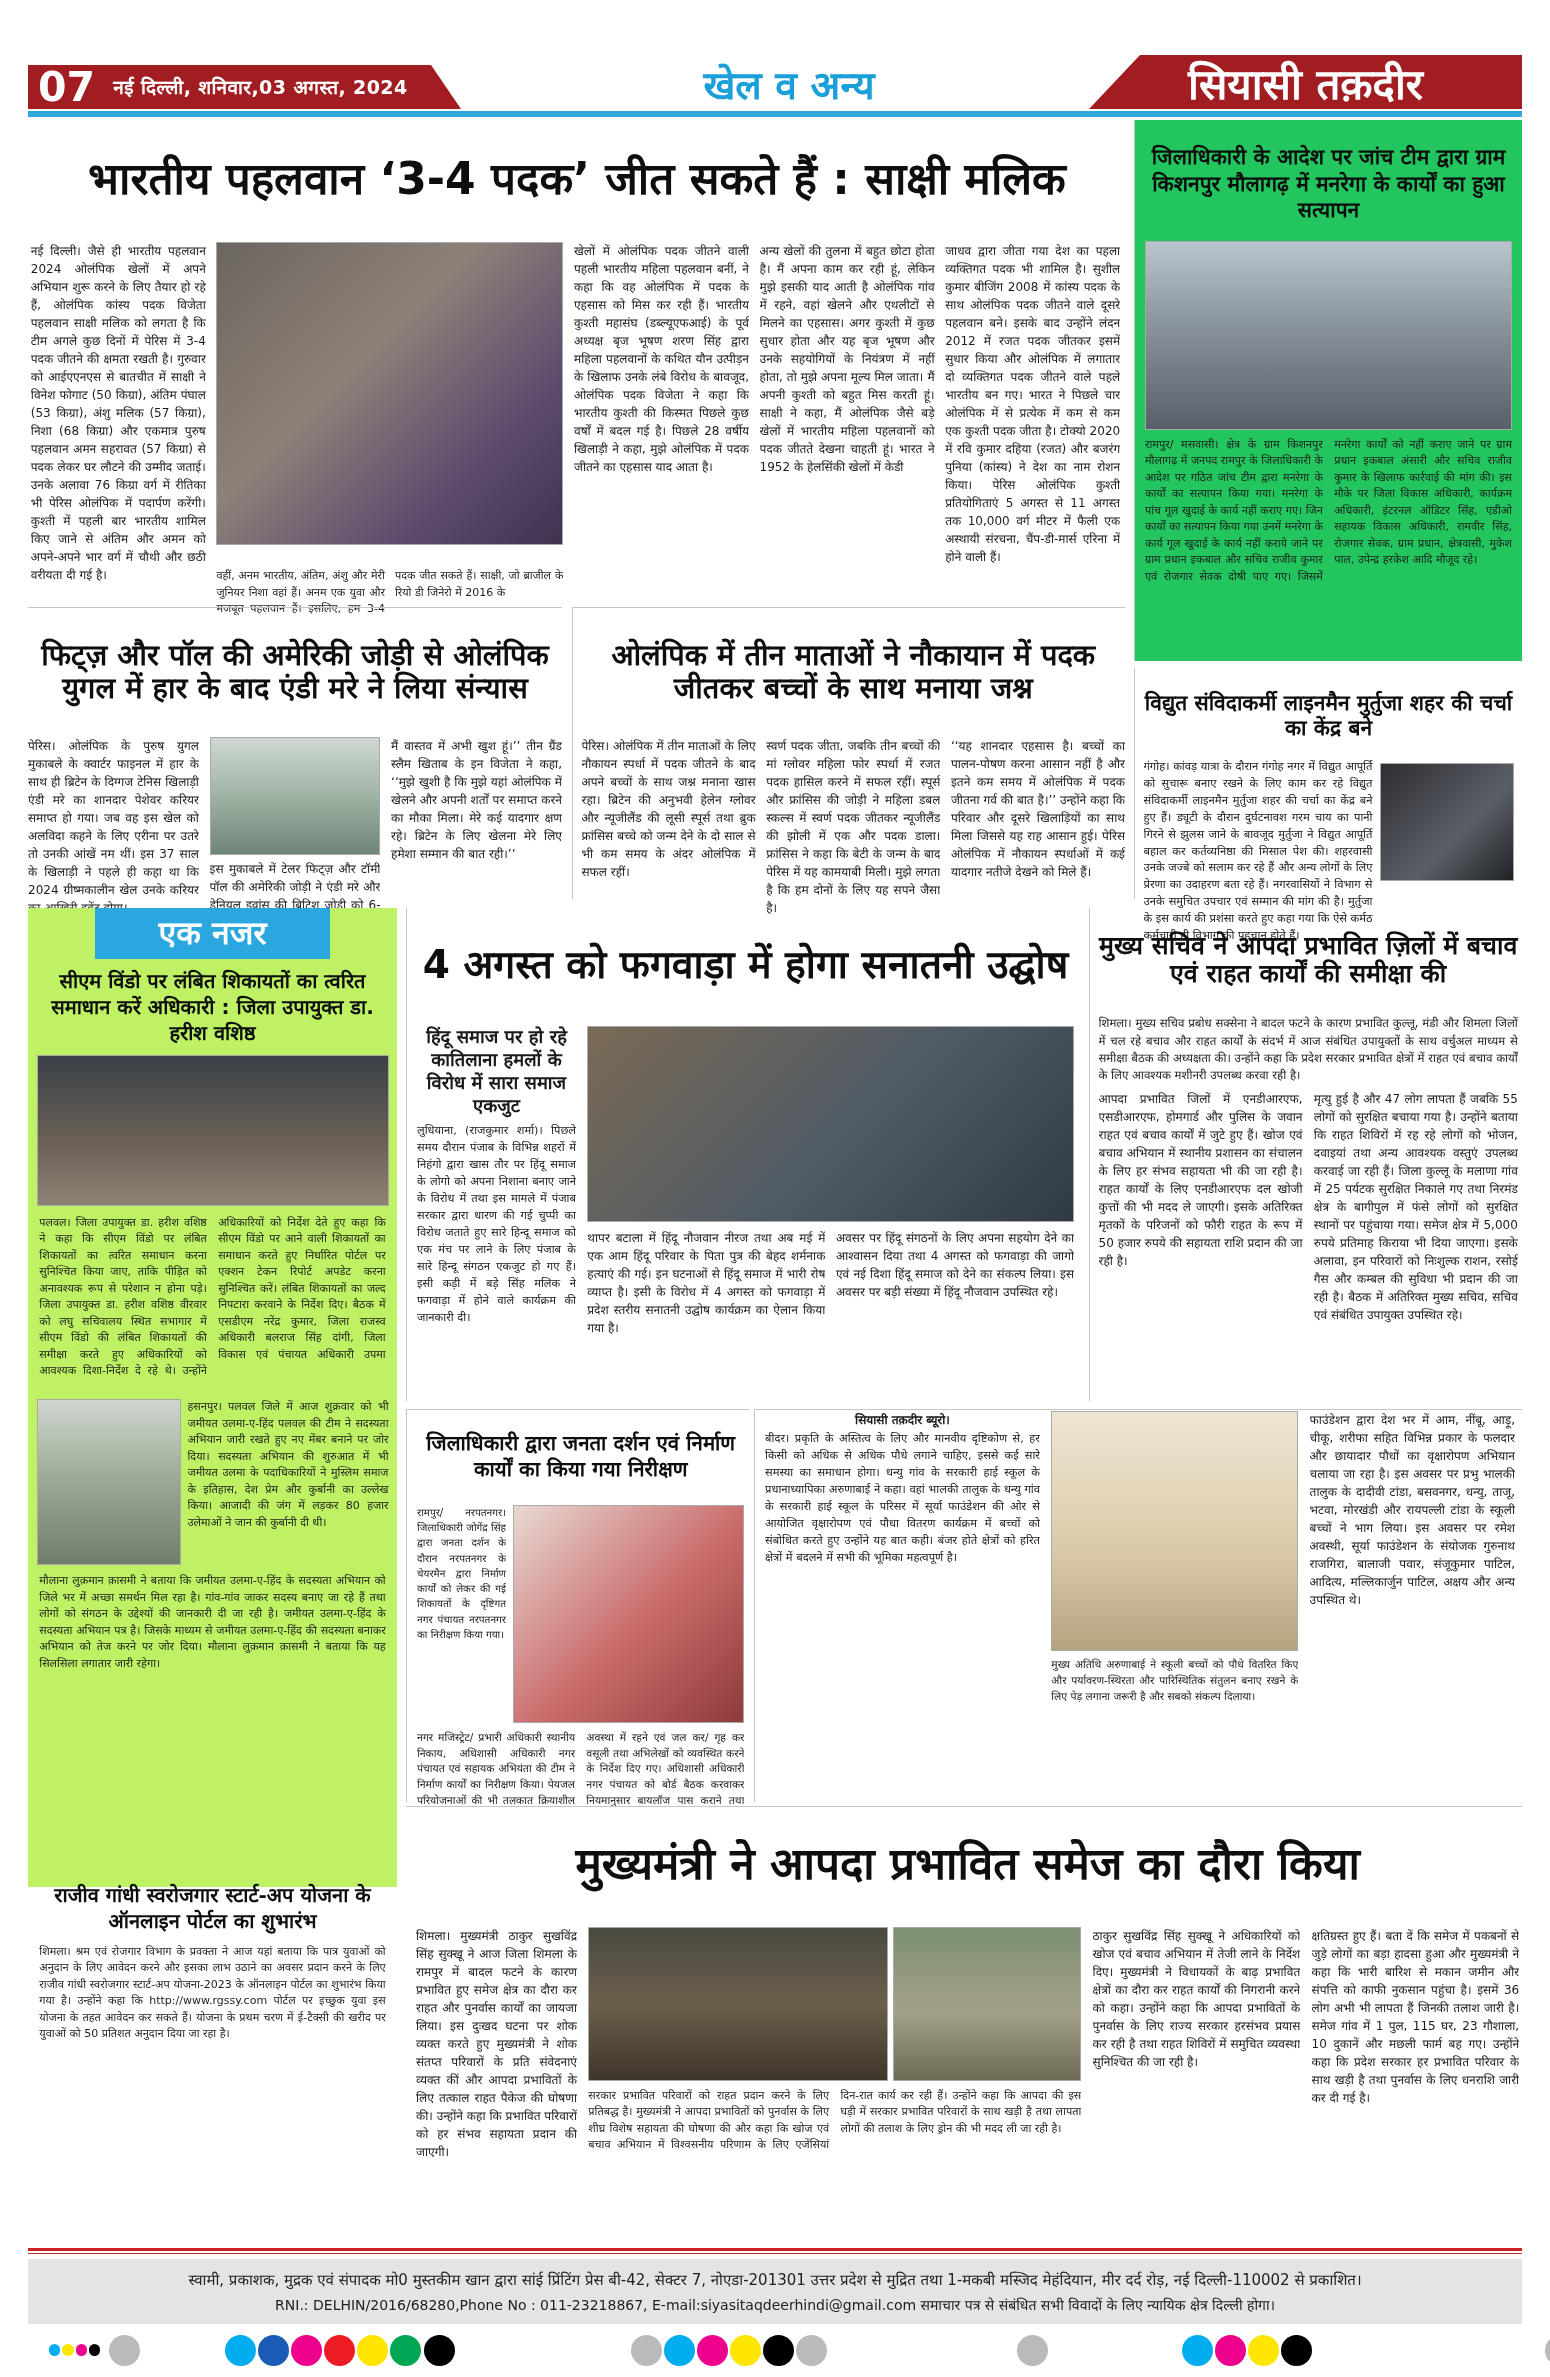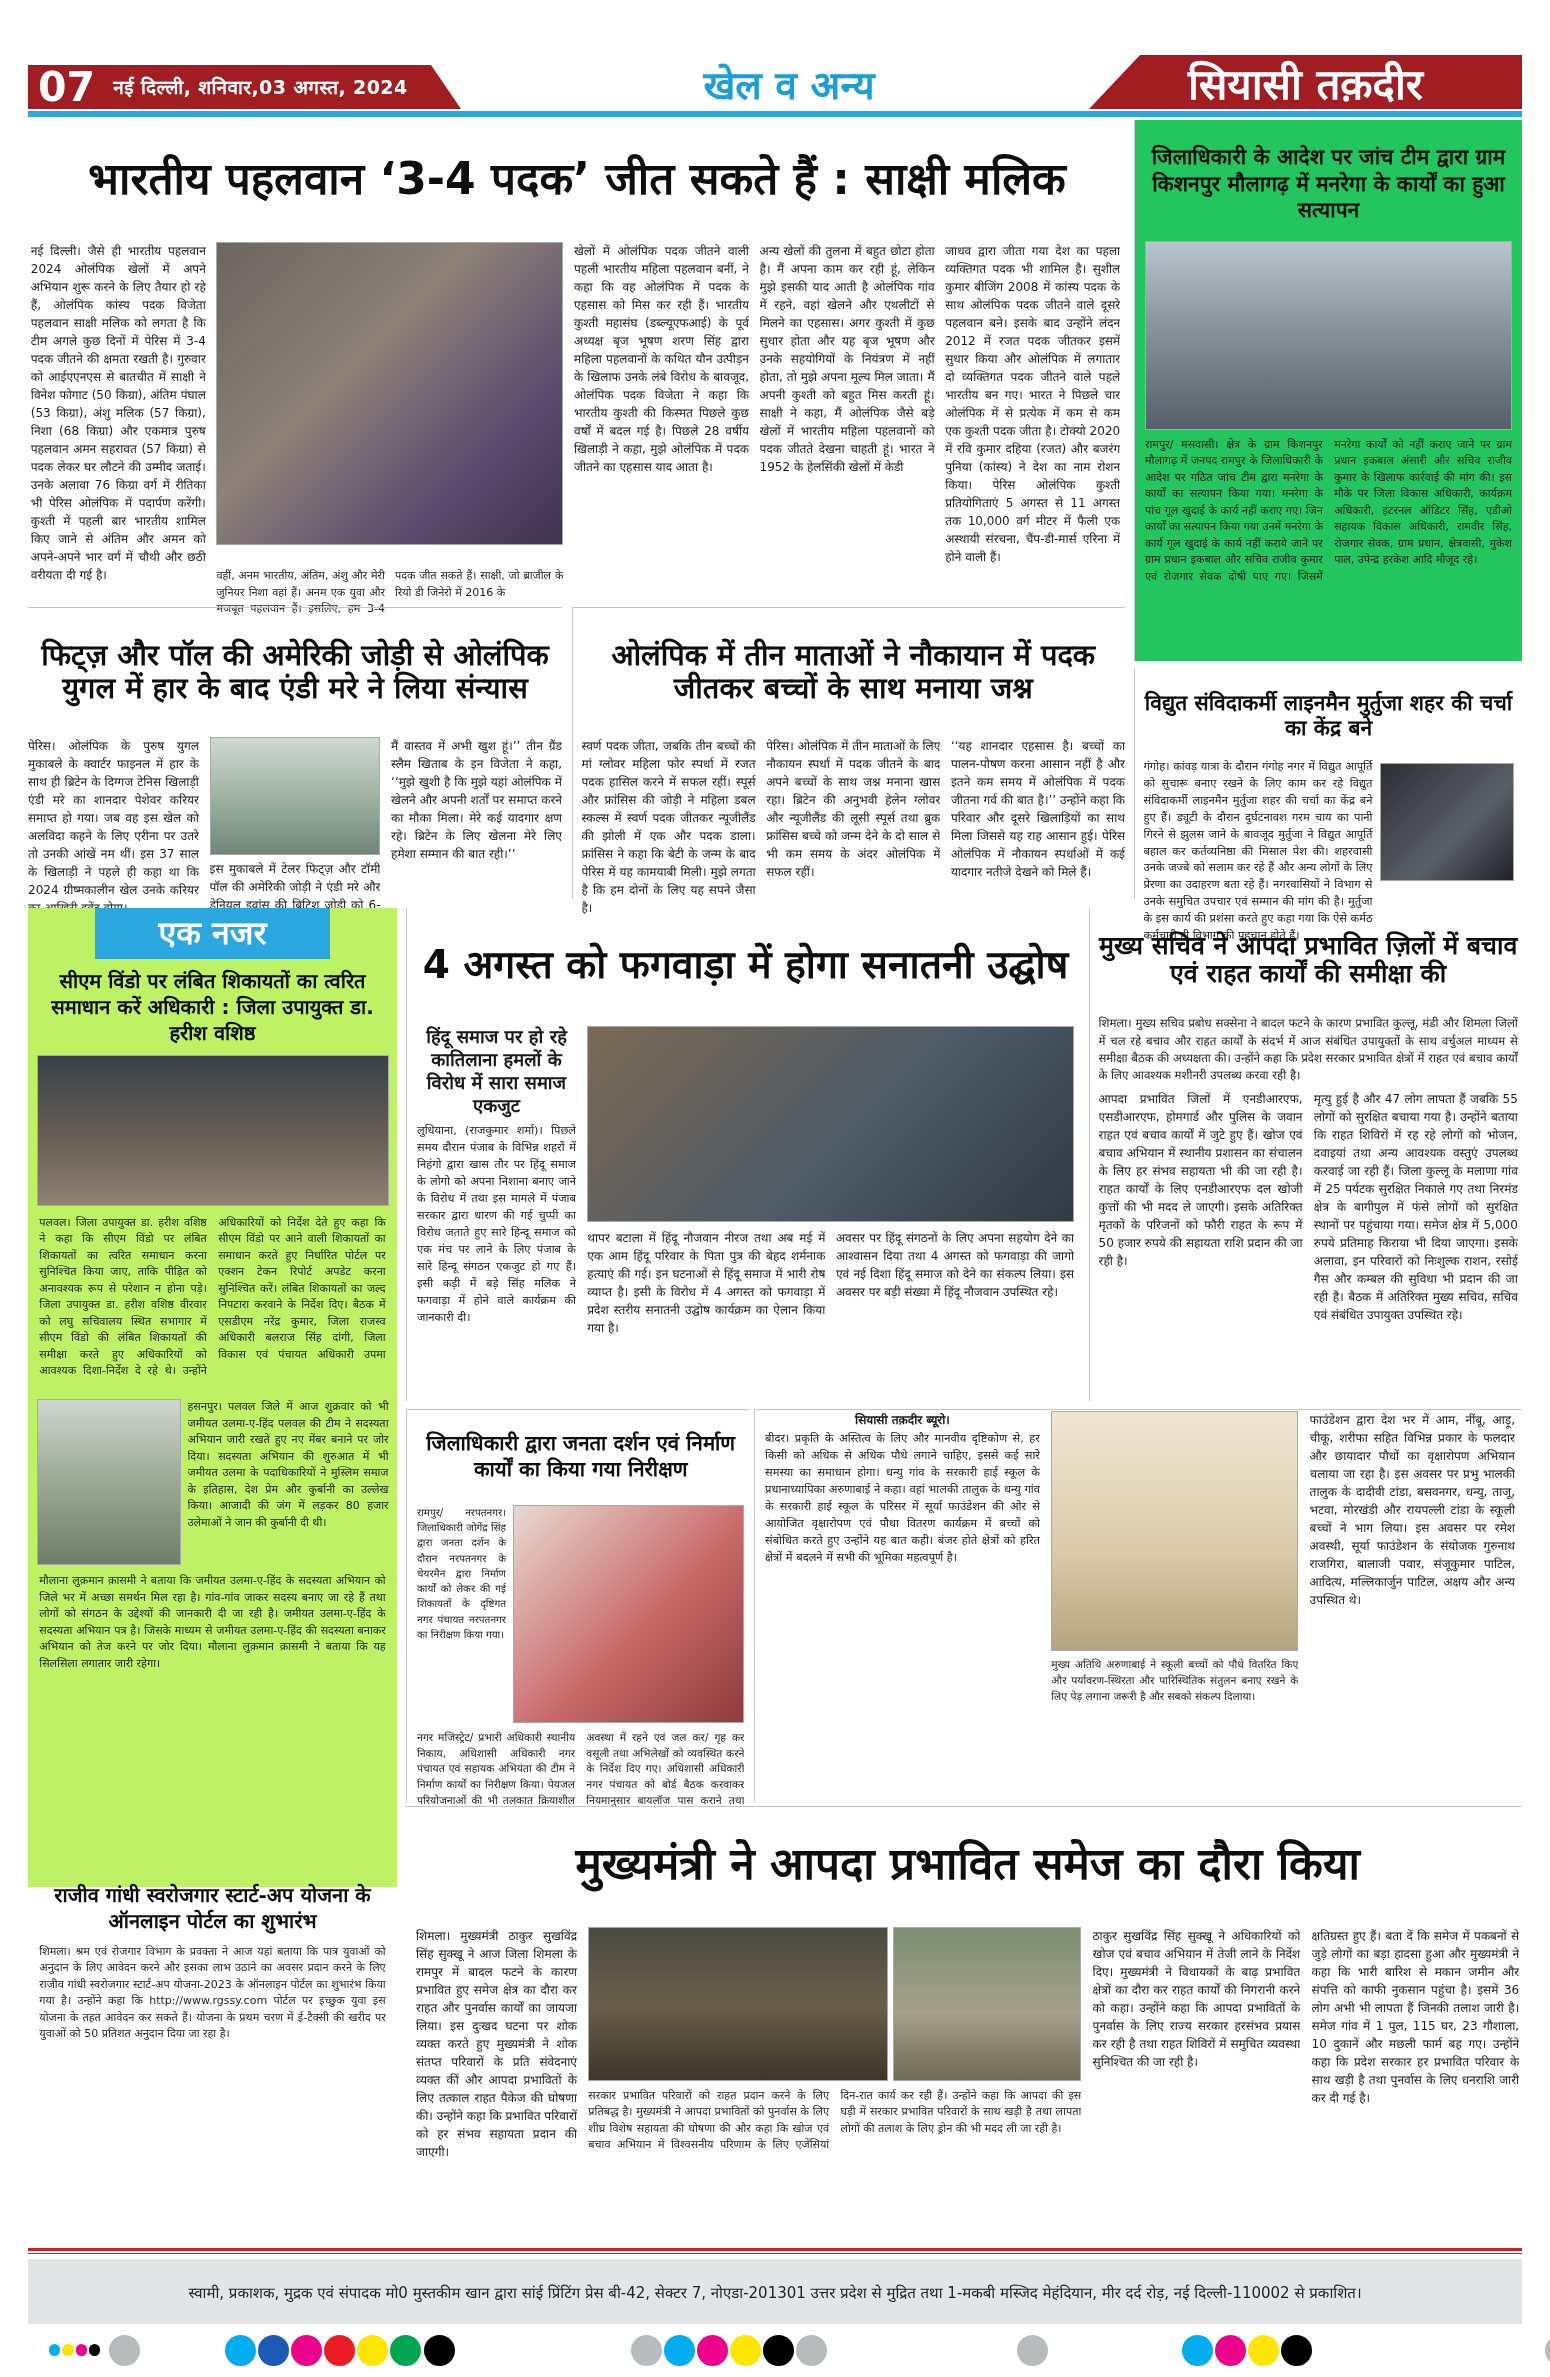--- a/index.html
+++ b/index.html
@@ -168,22 +168,22 @@
         <div class="photo ph-tennis murray-photo"></div>
         <div class="body-text">इस मुकाबले में टेलर फिट्ज़ और टॉमी पॉल की अमेरिकी जोड़ी ने एंडी मरे और डेनियल इवांस की ब्रिटिश जोड़ी को 6-2, 6-4 से हराया। मुझे एक पल के लिए भी इस बात का अफसोस नहीं है कि मैंने अपने करियर का अंत इस तरह किया।</div>
       </div>
       <div class="c body-text">मैं वास्तव में अभी खुश हूं।’’ तीन ग्रैंड स्लैम खिताब के इन विजेता ने कहा, ‘‘मुझे खुशी है कि मुझे यहां ओलंपिक में खेलने और अपनी शर्तों पर समाप्त करने का मौका मिला। मेरे कई यादगार क्षण रहे। ब्रिटेन के लिए खेलना मेरे लिए हमेशा सम्मान की बात रही।’’</div>
     </div>
   </section>
 
   <section class="abs art-rowing hsep-t vsep-l">
     <h2 class="headline mid-headline">ओलंपिक में तीन माताओं ने नौकायान में पदक जीतकर बच्चों के साथ मनाया जश्न</h2>
     <div class="rowing-body">
+      <div class="c body-text">पेरिस। ओलंपिक में तीन माताओं के लिए नौकायन स्पर्धा में पदक जीतने के बाद अपने बच्चों के साथ जश्न मनाना खास रहा। ब्रिटेन की अनुभवी हेलेन ग्लोवर और न्यूजीलैंड की लूसी स्पूर्स तथा ब्रुक फ्रांसिस बच्चे को जन्म देने के दो साल से भी कम समय के अंदर ओलंपिक में सफल रहीं।</div>
       <div class="c body-text">स्वर्ण पदक जीता, जबकि तीन बच्चों की मां ग्लोवर महिला फोर स्पर्धा में रजत पदक हासिल करने में सफल रहीं। स्पूर्स और फ्रांसिस की जोड़ी ने महिला डबल स्कल्स में स्वर्ण पदक जीतकर न्यूजीलैंड की झोली में एक और पदक डाला। फ्रांसिस ने कहा कि बेटी के जन्म के बाद पेरिस में यह कामयाबी मिली। मुझे लगता है कि हम दोनों के लिए यह सपने जैसा है।</div>
-      <div class="c body-text">पेरिस। ओलंपिक में तीन माताओं के लिए नौकायन स्पर्धा में पदक जीतने के बाद अपने बच्चों के साथ जश्न मनाना खास रहा। ब्रिटेन की अनुभवी हेलेन ग्लोवर और न्यूजीलैंड की लूसी स्पूर्स तथा ब्रुक फ्रांसिस बच्चे को जन्म देने के दो साल से भी कम समय के अंदर ओलंपिक में सफल रहीं।</div>
       <div class="c body-text">‘‘यह शानदार एहसास है। बच्चों का पालन-पोषण करना आसान नहीं है और इतने कम समय में ओलंपिक में पदक जीतना गर्व की बात है।’’ उन्होंने कहा कि परिवार और दूसरे खिलाड़ियों का साथ मिला जिससे यह राह आसान हुई। पेरिस ओलंपिक में नौकायन स्पर्धाओं में कई यादगार नतीजे देखने को मिले हैं।</div>
     </div>
   </section>
 
   <aside class="abs art-lineman vsep-l">
     <h2 class="headline lineman-headline">विद्युत संविदाकर्मी लाइनमैन मुर्तुजा शहर की चर्चा का केंद्र बने</h2>
     <div>
       <div class="photo ph-lineman lineman-photo"></div>
       <div class="body-text" style="font-size:11.3px;">गंगोह। कांवड़ यात्रा के दौरान गंगोह नगर में विद्युत आपूर्ति को सुचारू बनाए रखने के लिए काम कर रहे विद्युत संविदाकर्मी लाइनमैन मुर्तुजा शहर की चर्चा का केंद्र बने हुए हैं। ड्यूटी के दौरान दुर्घटनावश गरम चाय का पानी गिरने से झुलस जाने के बावजूद मुर्तुजा ने विद्युत आपूर्ति बहाल कर कर्तव्यनिष्ठा की मिसाल पेश की। शहरवासी उनके जज्बे को सलाम कर रहे हैं और अन्य लोगों के लिए प्रेरणा का उदाहरण बता रहे हैं। नगरवासियों ने विभाग से उनके समुचित उपचार एवं सम्मान की मांग की है। मुर्तुजा के इस कार्य की प्रशंसा करते हुए कहा गया कि ऐसे कर्मठ कर्मचारी ही विभाग की पहचान होते हैं।</div>
     </div>
@@ -265,20 +265,21 @@
       </div>
       <div class="cmv-c3 body-text">ठाकुर सुखविंद्र सिंह सुक्खू ने अधिकारियों को खोज एवं बचाव अभियान में तेजी लाने के निर्देश दिए। मुख्यमंत्री ने विधायकों के बाढ़ प्रभावित क्षेत्रों का दौरा कर राहत कार्यों की निगरानी करने को कहा। उन्होंने कहा कि आपदा प्रभावितों के पुनर्वास के लिए राज्य सरकार हरसंभव प्रयास कर रही है तथा राहत शिविरों में समुचित व्यवस्था सुनिश्चित की जा रही है।</div>
       <div class="cmv-c4 body-text">क्षतिग्रस्त हुए हैं। बता दें कि समेज में पकबनों से जुड़े लोगों का बड़ा हादसा हुआ और मुख्यमंत्री ने कहा कि भारी बारिश से मकान जमीन और संपत्ति को काफी नुकसान पहुंचा है। इसमें 36 लोग अभी भी लापता हैं जिनकी तलाश जारी है। समेज गांव में 1 पुल, 115 घर, 23 गौशाला, 10 दुकानें और मछली फार्म बह गए। उन्होंने कहा कि प्रदेश सरकार हर प्रभावित परिवार के साथ खड़ी है तथा पुनर्वास के लिए धनराशि जारी कर दी गई है।</div>
     </div>
   </section>
 
   <div class="abs footer-rule1"></div>
   <div class="abs footer-rule2"></div>
   <footer class="abs footer-box">
     <div class="l1">स्वामी, प्रकाशक, मुद्रक एवं संपादक मो0 मुस्तकीम खान द्वारा  सांई प्रिंटिंग प्रेस बी-42, सेक्टर 7, नोएडा-201301 उत्तर प्रदेश से मुद्रित तथा 1-मकबी मस्जिद मेहंदियान, मीर दर्द रोड़, नई दिल्ली-110002 से प्रकाशित।</div>
+    <div class="l2">RNI.: DELHIN/2016/68280,Phone No : 011-23218867, E-mail:siyasitaqdeerhindi@gmail.com समाचार पत्र से संबंधित सभी विवादों के लिए न्यायिक क्षेत्र दिल्ली होगा।</div>
   </footer>
   <div class="abs dots-row">
       <span class="dot-group" style="margin-left: 21px;">
         <span class="dot" style="height: 11.3px; width: 11.3px; background: rgb(0, 173, 238);"></span>
         <span class="dot" style="height: 11.3px; width: 11.3px; background: rgb(255, 230, 0);"></span>
         <span class="dot" style="height: 11.3px; width: 11.3px; background: rgb(236, 0, 140);"></span>
         <span class="dot" style="height: 11.3px; width: 11.3px; background: rgb(0, 0, 0);"></span>
       </span>
       <span class="dot-group" style="margin-left: 8.5px;">
         <span class="dot" style="height: 31px; width: 31px; background: rgb(185, 186, 188);"></span>

